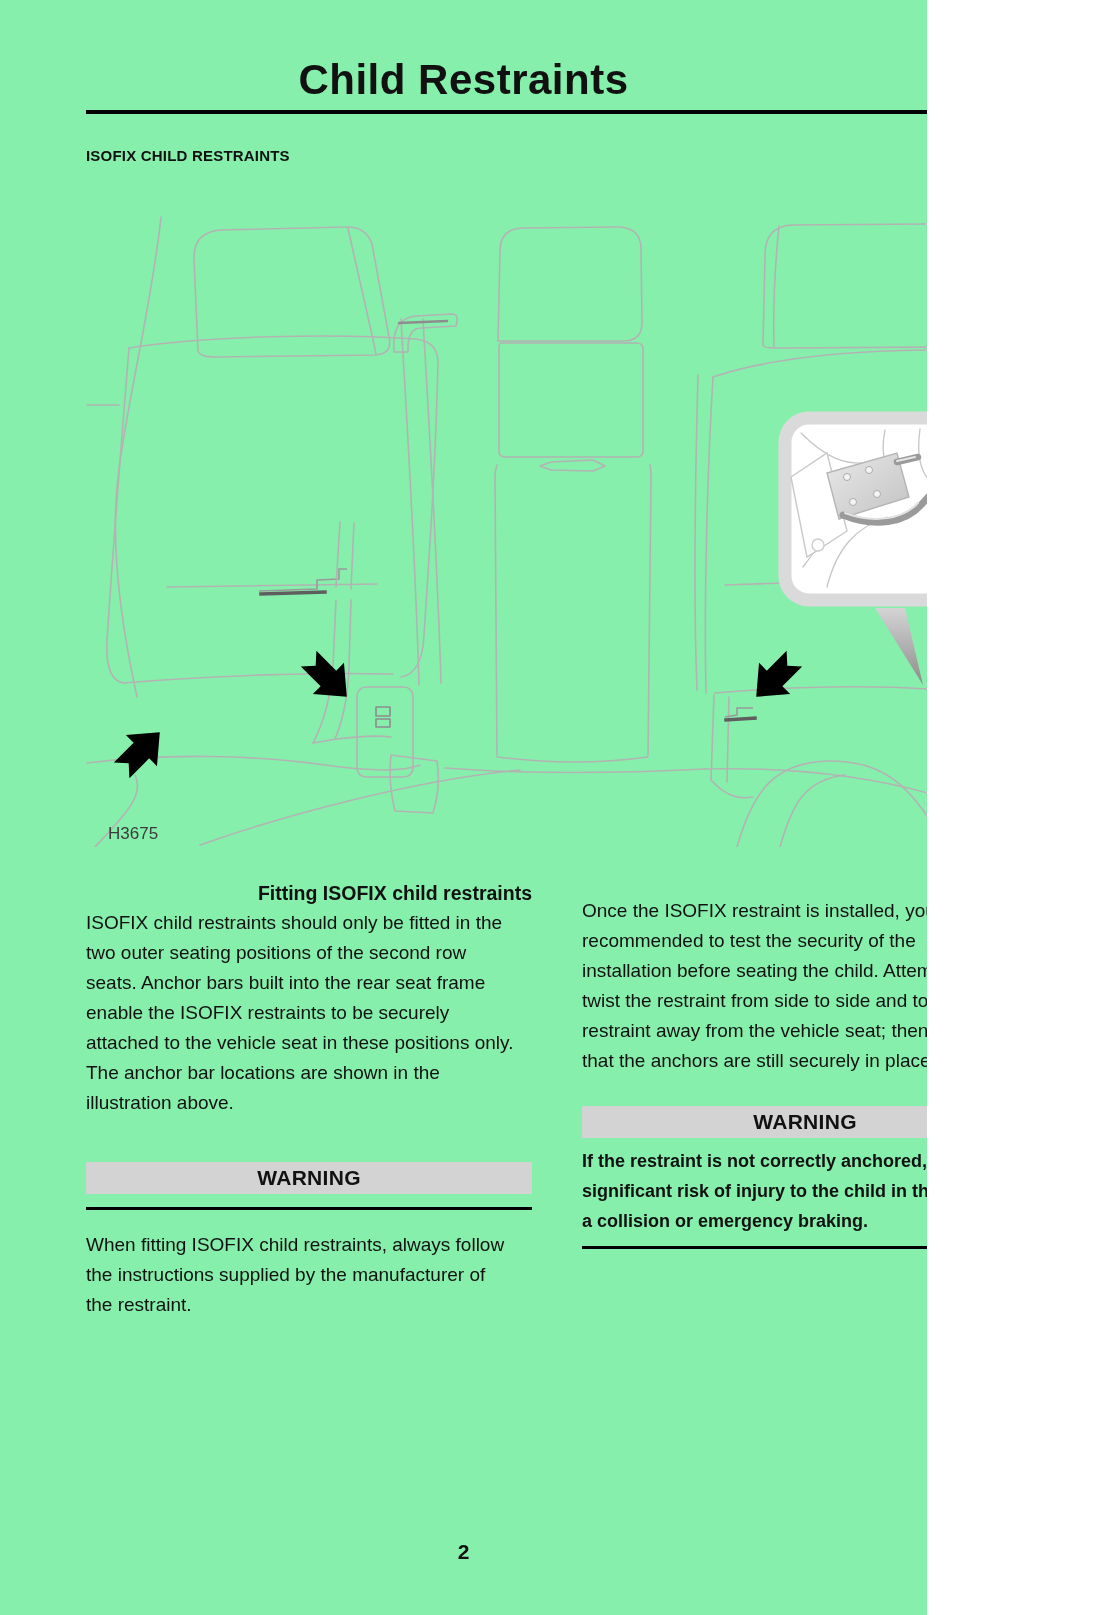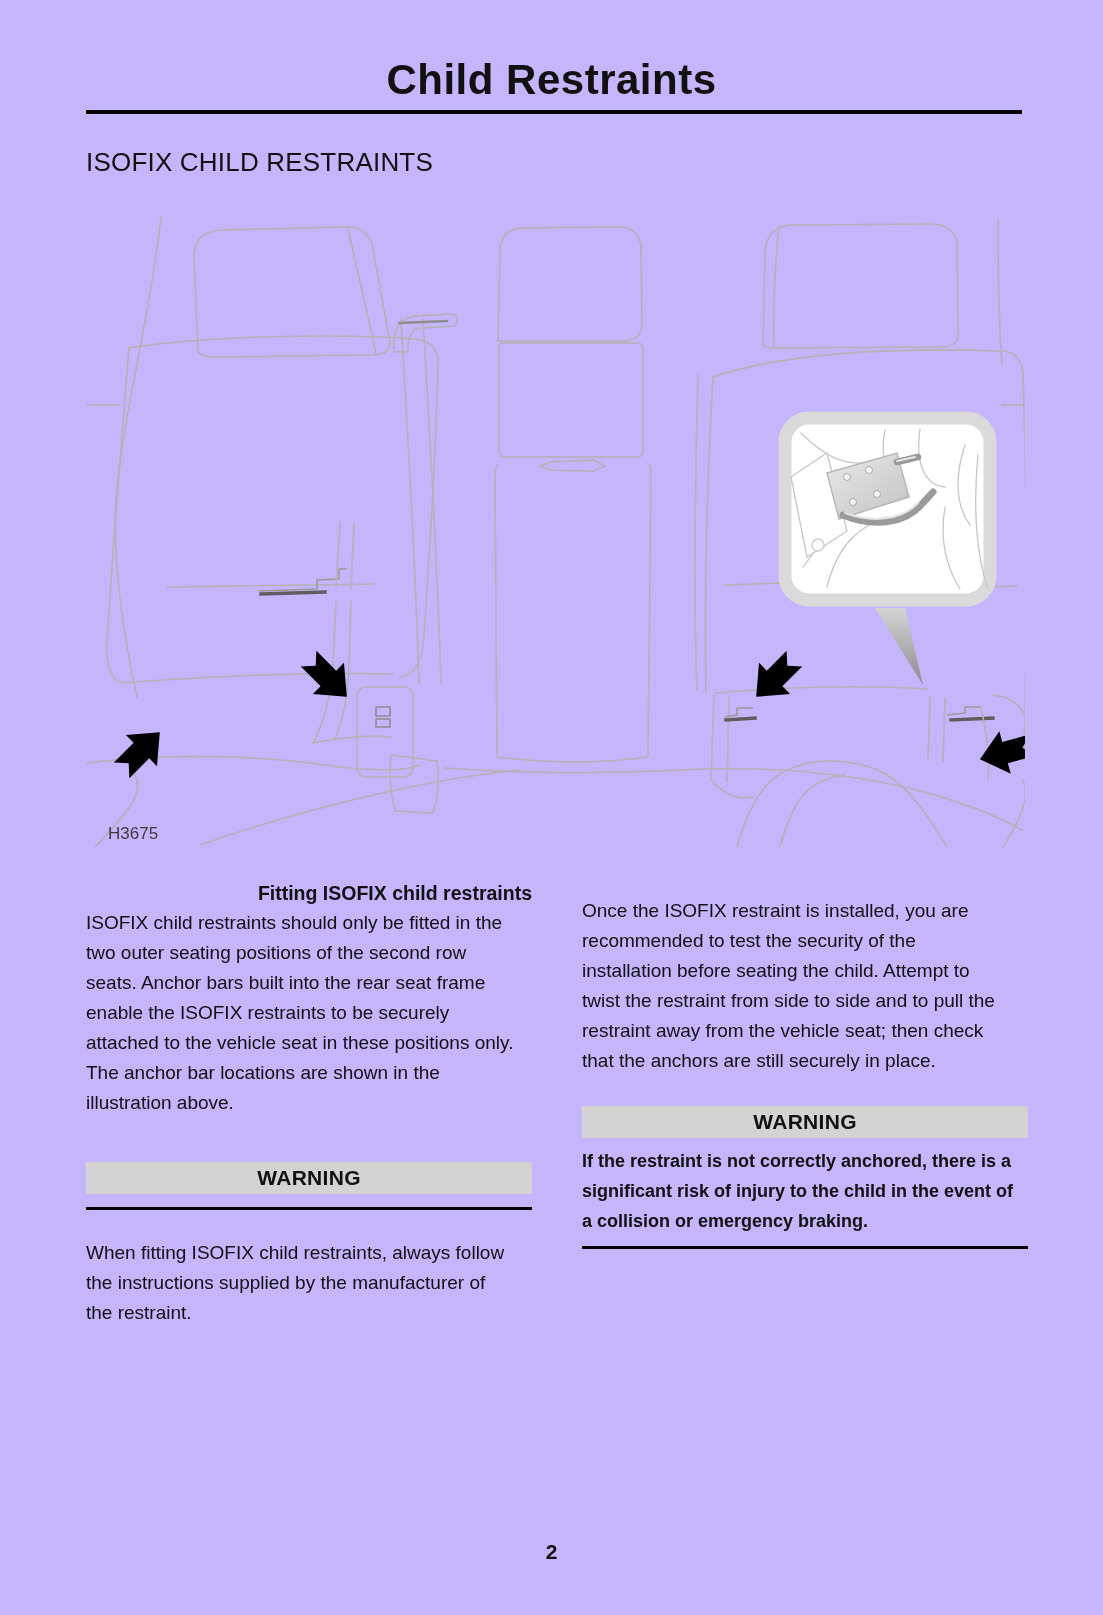--- a/index.html
+++ b/index.html
@@ -1,46 +1,46 @@
 <!DOCTYPE html>
 <html><head>
 <meta charset="utf-8">
 <style>
   html,body { margin:0; padding:0; background:#fff; }
   .page {
-    position:relative; width:1103px; height:1615px; background:#c4b5fd;
+    position:relative; width:927px; height:1615px; background:#86efac;
     font-family:"Liberation Sans", sans-serif; color:#111; overflow:hidden;
   }
   .title {
     position:absolute; top:56px; left:0; width:100%; text-align:center;
     font-size:42px; font-weight:bold; letter-spacing:0.5px;
   }
   .title-rule { position:absolute; top:110px; left:86px; width:936px; height:4px; background:#000; }
-  .section-heading { position:absolute; top:147px; left:86px; font-size:26px; font-weight:normal; letter-spacing:0.2px; }
+  .section-heading { position:absolute; top:147px; left:86px; font-size:15px; font-weight:bold; letter-spacing:0.2px; }
 
   .illustration { position:absolute; left:85px; top:215px; width:940px; height:632px; }
   .figure-label { position:absolute; left:108px; top:824px; font-size:17px; color:#3c3c3c; }
 
   .col-left  { position:absolute; left:86px;  top:878px; width:446px; }
   .col-right { position:absolute; left:582px; top:896px; width:446px; }
 
   .subheading { font-size:19.5px; font-weight:bold; line-height:30px;text-align:right; }
   .para { font-size:19px; line-height:30px; max-width:428px; }
 
   .warning-left  { margin-top:44px; }
   .warning-right { margin-top:30px; }
   .warning-bar {
     height:32px; background:#d3d3d3; text-align:center;
     font-weight:bold; font-size:21px; line-height:32px; letter-spacing:0.3px;
   }
   .warning-text {
     margin-top:8px; font-size:18px; font-weight:bold; line-height:30px;
   }
   .warning-rule { margin-top:13px; height:3px; background:#000; }
-  .para-after { margin-top:28px; }
+  .para-after { margin-top:20px; }
   .rule-gap-right { margin-top:10px; }
 
   .page-number { position:absolute; top:1540px; left:0; width:100%; text-align:center; font-size:21px; font-weight:bold; }
 
   
   .art  { stroke:#b3b3b3; fill:none; stroke-width:1.6; stroke-linecap:round; stroke-linejoin:round; }
   .art2 { stroke:#c6c6c6; fill:none; stroke-width:1.3; stroke-linecap:round; stroke-linejoin:round; }
   .bar  { stroke:#5e5e5e; fill:none; stroke-width:3.5; stroke-linecap:square; }
   .step { stroke:#9a9a9a; fill:none; stroke-width:1.6; stroke-linejoin:round; }
   .arrow { fill:#000; stroke:none; }

